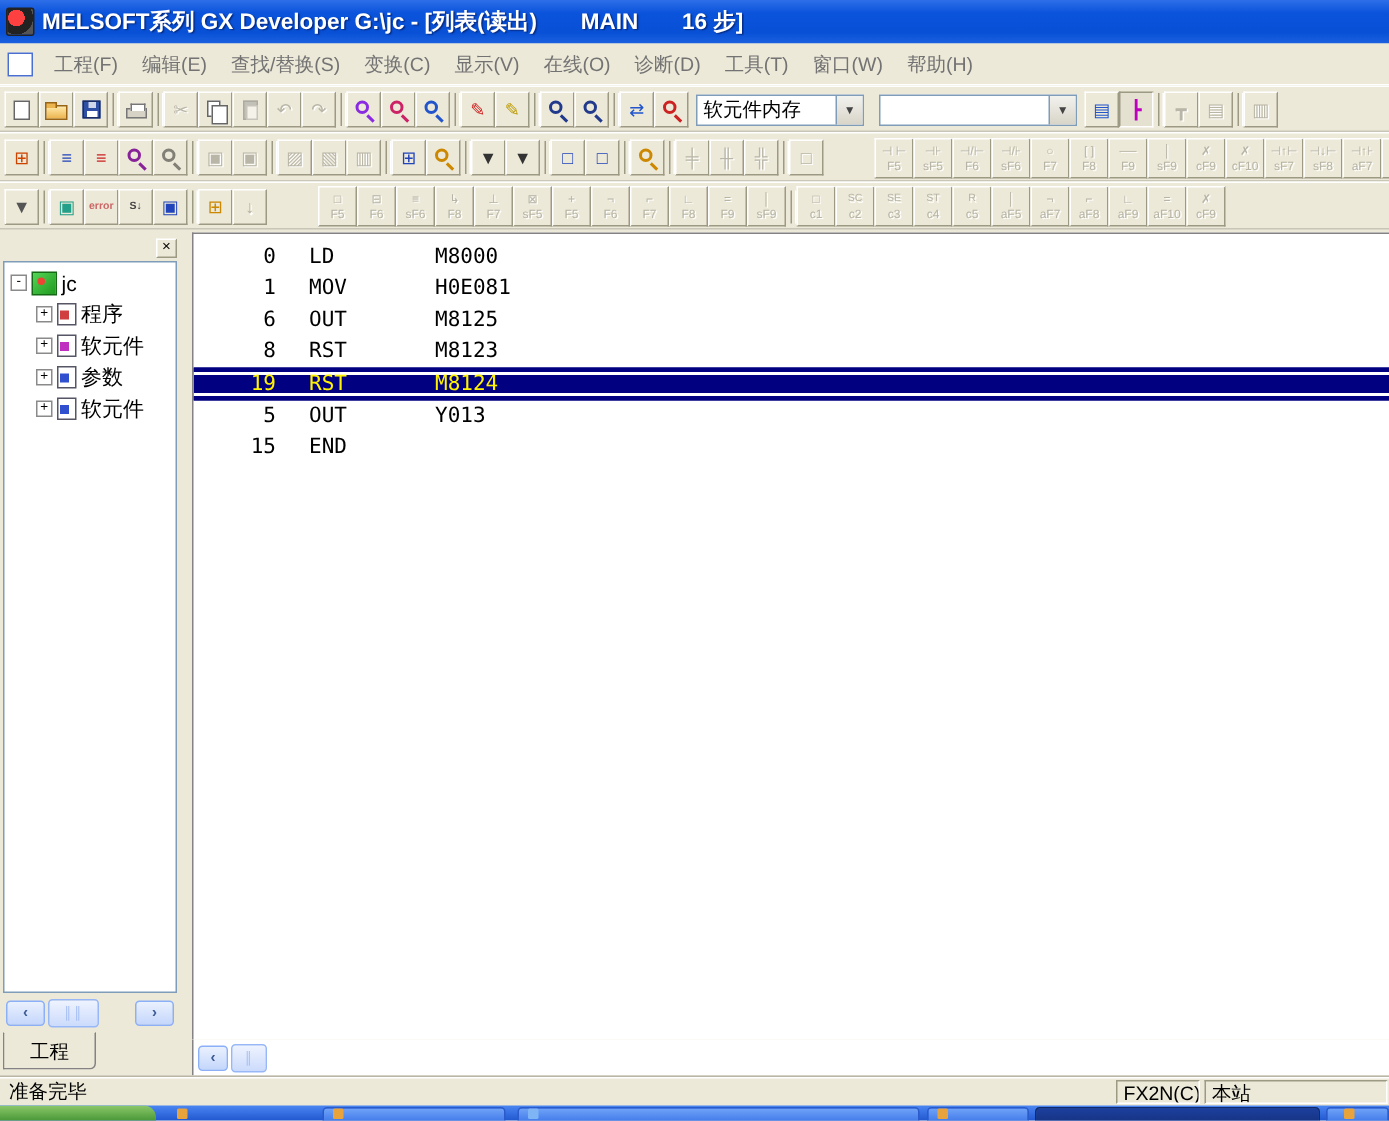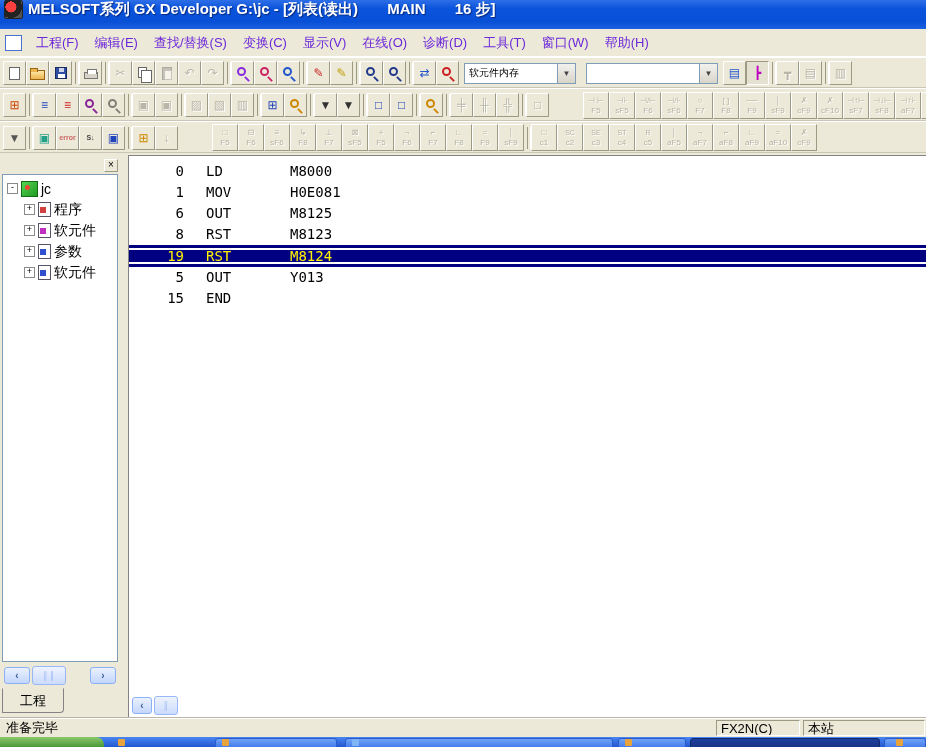--- a/index.html
+++ b/index.html
@@ -1,32 +1,32 @@
 <!DOCTYPE html>
 <html><head>
 <meta charset="utf-8">
 <style>
   html,body{margin:0;padding:0}
   body{width:926px;height:747px;overflow:hidden;position:relative;background:#ECE9D8;
        font-family:"Liberation Sans","DejaVu Sans",sans-serif;-webkit-font-smoothing:none}
   
   .titlebar{position:absolute;left:0;top:0;width:926px;height:29px;
     background:linear-gradient(180deg,#2E6FE8 0%,#0A53DB 30%,#0850D6 75%,#1B61E0 100%);
-    display:flex;padding:0 4px;box-sizing:border-box;gap:5px}
+    display:flex;align-items:center;padding:0 4px;box-sizing:border-box;gap:5px}
   .app-ico{width:17px;height:17px;border-radius:2px;background:
     radial-gradient(circle at 35% 35%,#ff4040 0 35%,#222 36% 70%,#555 71%);
     border:1px solid #222;flex:0 0 auto}
   .title-text{color:#fff;font-weight:bold;font-size:15px;white-space:pre;
     text-shadow:1px 1px 1px rgba(0,0,40,.5);overflow:hidden}
   
   .menubar{position:absolute;left:0;top:29px;width:926px;height:28px;background:#ECE9D8;
     display:flex;align-items:center;padding:0 3px;box-sizing:border-box;
     border-bottom:1px solid #fff;box-shadow:0 1px 0 #9d9a84}
   .mdi-ico{width:15px;height:14px;background:#fff;border:1px solid #4a6fd0;margin:0 6px 0 2px;flex:0 0 auto}
-  .menu-item{font-size:13px;color:#6d28d9;padding:3px 8px;white-space:nowrap}
+  .menu-item{font-size:13px;color:#737373;padding:3px 8px;white-space:nowrap}
   
   .toolbar{position:absolute;left:0;width:926px;background:#ECE9D8;display:flex;align-items:center;
     padding:2px 3px;box-sizing:border-box;overflow:hidden;border-top:1px solid #fff;box-shadow:inset 0 -1px 0 #c9c6b8}
   #tb1{top:57px;height:31px}
   #tb2{top:88px;height:33px}
   #tb3{top:121px;height:32px}
   .tbtn{width:23px;height:24px;flex:0 0 auto;display:flex;align-items:center;justify-content:center;
     background:#ECE9D8;border:1px solid;border-color:#fff #9d9a84 #9d9a84 #fff;margin:0;padding:0;box-sizing:border-box}
   .tbtn.pressed{border-color:#9d9a84 #fff #fff #9d9a84;background:#e4e1d0}
   .glyph{font-size:12px;line-height:1;color:#333;white-space:pre}
@@ -38,21 +38,21 @@
     border-left:1px solid #9d9a84;border-right:1px solid #fff}
   .bigsep{width:34px;height:24px;flex:0 0 auto}
   .fbtn{width:26px;height:27px;flex:0 0 auto;display:flex;flex-direction:column;align-items:center;justify-content:center;
     background:#ECE9D8;border:1px solid;border-color:#fff #9d9a84 #9d9a84 #fff;margin:0;padding:1px 0 0;box-sizing:border-box}
   .fglyph{font-size:8px;line-height:10px;height:10px;white-space:pre}
   .flabel{font-size:8px;line-height:10px}
   .fbtn.disabled{color:#b7b4a5;text-shadow:1px 1px 0 #fff}
   
   .combo{height:21px;background:#fff;border:1px solid #7F9DB9;display:flex;align-items:center;
     margin:0 5px;box-sizing:border-box;flex:0 0 auto}
-  .combo .val{flex:1;font-size:10px;padding:0 4px;white-space:nowrap;overflow:hidden}
+  .combo .val{flex:1;font-size:13px;padding:0 4px;white-space:nowrap;overflow:hidden}
   .combo .drop{width:17px;align-self:stretch;background:linear-gradient(180deg,#f2f2ee,#d8d4c8);
     border-left:1px solid #7F9DB9;display:flex;align-items:center;justify-content:center;font-size:8px;color:#444}
   
   .sh{display:inline-block;position:relative;box-sizing:border-box}
   .sh-doc{width:11px;height:13px;background:#fff;border:1px solid #666}
   .sh-doc2{width:9px;height:11px;background:#fff;border:1px solid #666;margin:-2px 0 0 -3px}
   .sh-doc2::after{content:"";position:absolute;left:2px;top:2px;width:9px;height:11px;background:#fff;border:1px solid #666}
   .sh-folder{width:15px;height:10px;background:linear-gradient(#FFE9A8,#ECB44E);border:1px solid #996515;margin-top:3px}
   .sh-folder::before{content:"";position:absolute;top:-3px;left:-1px;width:6px;height:3px;background:#ECB44E;border:1px solid #996515;border-bottom:none}
   .sh-floppy{width:12px;height:12px;background:#2E4FA3;border:1px solid #1a2c60}
@@ -104,21 +104,21 @@
   .lrow.error{background:#FFFF00;color:#7B2000}
   .main-hscroll{position:absolute;left:128px;top:693px;width:798px;height:24px;background:#fff;
     border-left:1px solid #848284;display:flex;align-items:center;padding:0 3px;box-sizing:border-box}
   
   .status{position:absolute;left:0;top:717px;width:926px;height:20px;background:#ECE9D8;
     border-top:1px solid #b9b6a7;box-shadow:inset 0 1px 0 #fff;
     display:flex;align-items:center;padding:1px 1px 1px 2px;box-sizing:border-box;gap:3px;font-size:13px}
   .sfield{height:16px;line-height:16px;padding:0 4px;white-space:nowrap;overflow:hidden;box-sizing:border-box}
   .sfield.boxed{border:1px solid;border-color:#9d9a84 #fff #fff #9d9a84}
   .sf-ready{flex:1}
-  .sf-plc{width:84px}
+  .sf-plc{width:56px}
   .sf-station{width:122px}
   
   .taskbar{position:absolute;left:0;top:737px;width:926px;height:10px;overflow:hidden;
     background:linear-gradient(180deg,#4A86F2,#2258D0)}
   .tk{position:absolute;top:1px;height:12px;border-radius:3px 3px 0 0}
   .tk-start{left:0;top:0;width:104px;height:12px;border-radius:0 8px 0 0;
     background:linear-gradient(180deg,#8CC86A,#3D8F2F)}
   .tk-btn{background:linear-gradient(180deg,#6FA3F7,#3B74E8);border:1px solid #2B5BCB;box-sizing:border-box}
   .tk-btn.active{background:linear-gradient(180deg,#1C3F9E,#16327F);border-color:#102A6B}
   .tk-ico{position:absolute;top:2px;width:7px;height:7px;background:#E8A33D;border-radius:1px}

